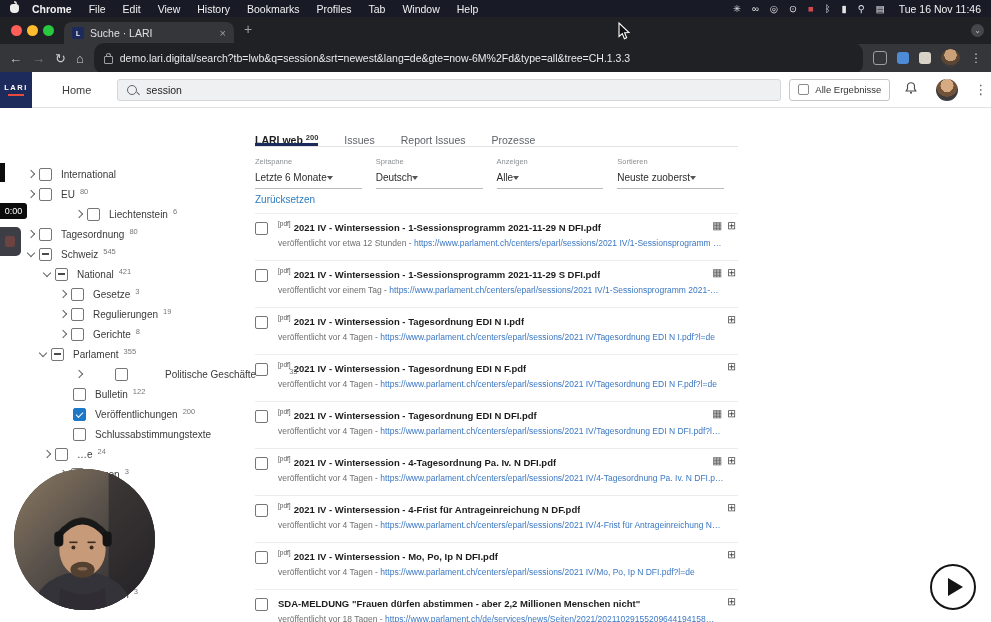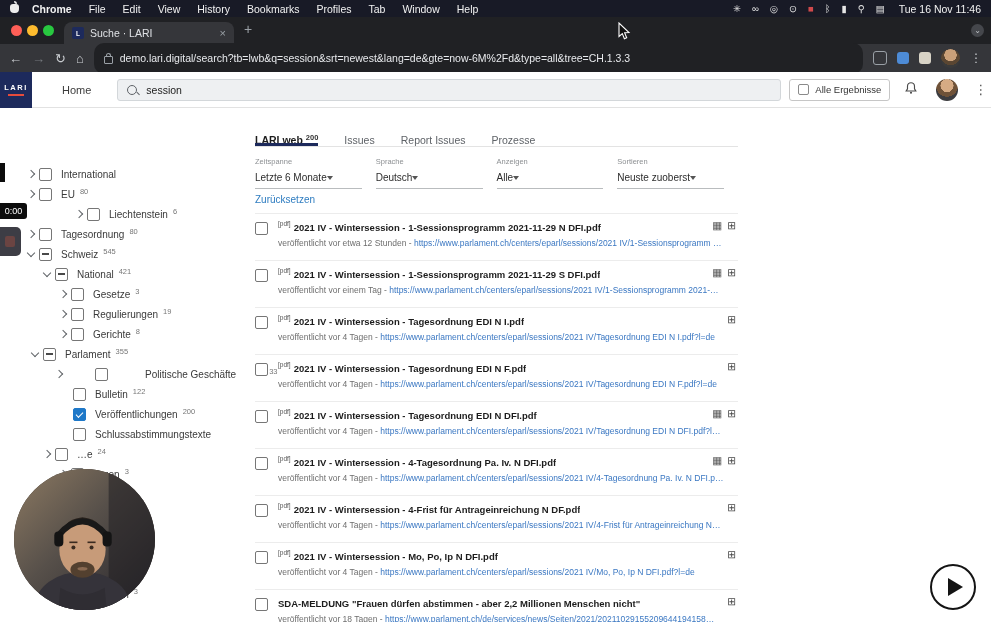--- a/index.html
+++ b/index.html
@@ -277,29 +277,29 @@
       <span class="tree-count">19</span>
     </div>
     <div class="tree-row" style="padding-left: 56px;">
       <span class="chev">
         <i></i>
       </span>
       <span class="cb"></span>
       <span>Gerichte</span>
       <span class="tree-count">8</span>
     </div>
-    <div class="tree-row" style="padding-left: 28px; align-items: center;">
+    <div class="tree-row" style="padding-left: 36px; align-items: center;">
       <span class="chev down">
         <i></i>
       </span>
       <span class="cb indet"></span>
       <span>Parlament</span>
       <span class="tree-count">355</span>
     </div>
-    <div class="tree-row" style="padding-left: 52px; gap: 28px;">
+    <div class="tree-row" style="padding-left: 72px; gap: 28px;">
       <span class="chev">
         <i></i>
       </span>
       <span class="cb"></span>
       <span>Politische Geschäfte</span>
       <span class="tree-count">33</span>
     </div>
     <div class="tree-row" style="padding-left: 72px;">
       <span class="cb"></span>
       <span>Bulletin</span>

